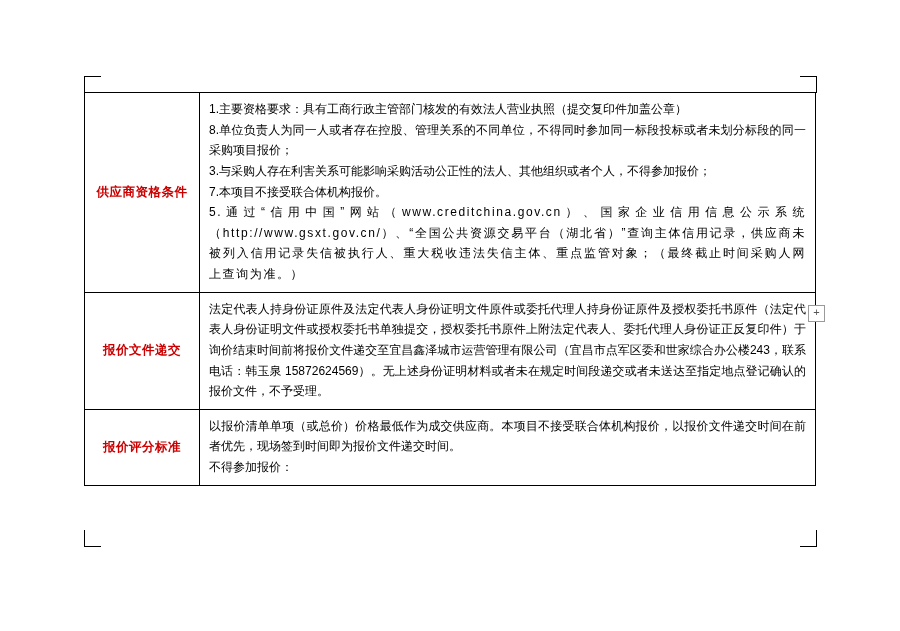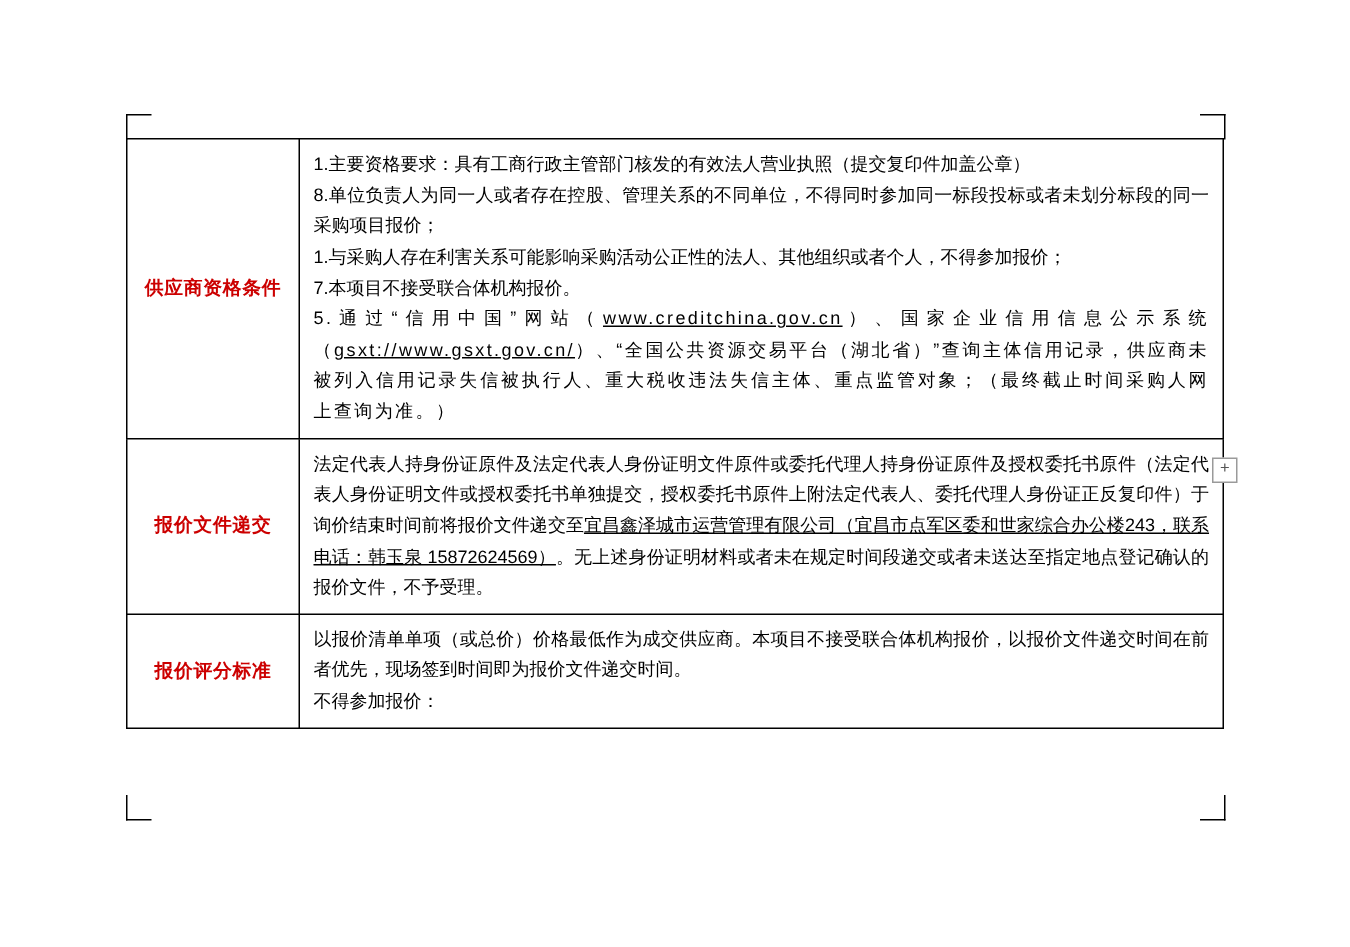--- a/index.html
+++ b/index.html
@@ -59,21 +59,20 @@
     padding: 6px 9px 7px 9px;
     font-size: 12px;
     color: #000000;
     line-height: 1.72;
     text-align: justify;
   }
   td.body-cell p {
     margin: 0;
   }
   .u {
-    text-decoration: underline;
   }
   .spaced {
     letter-spacing: 1.6px;
   }
   
   .side-widget {
     position: absolute;
     left: 808px;
     top: 305px;
     width: 15px;
@@ -97,23 +96,23 @@
   <div class="crop bl"></div>
   <div class="crop br"></div>
 
   <table class="doc-table">
     <tbody>
       <tr>
         <td class="label-cell">供应商资格条件</td>
         <td class="body-cell">
           <p>1.主要资格要求：具有工商行政主管部门核发的有效法人营业执照（提交复印件加盖公章）</p>
           <p>8.单位负责人为同一人或者存在控股、管理关系的不同单位，不得同时参加同一标段投标或者未划分标段的同一采购项目报价；</p>
-          <p>1.与采购人存在利害关系可能影响采购活动公正性的法人、其他组织或者个人，不得参加报价；</p>
+          <p>3.与采购人存在利害关系可能影响采购活动公正性的法人、其他组织或者个人，不得参加报价；</p>
           <p>7.本项目不接受联合体机构报价。</p>
-          <p class="spaced">5.通过“信用中国”网站（<span class="u">www.creditchina.gov.cn</span>）、国家企业信用信息公示系统（<span class="u">gsxt://www.gsxt.gov.cn/</span>）、“全国公共资源交易平台（湖北省）”查询主体信用记录，供应商未被列入信用记录失信被执行人、重大税收违法失信主体、重点监管对象；（最终截止时间采购人网上查询为准。）</p>
+          <p class="spaced">5.通过“信用中国”网站（<span class="u">www.creditchina.gov.cn</span>）、国家企业信用信息公示系统（<span class="u">http://www.gsxt.gov.cn/</span>）、“全国公共资源交易平台（湖北省）”查询主体信用记录，供应商未被列入信用记录失信被执行人、重大税收违法失信主体、重点监管对象；（最终截止时间采购人网上查询为准。）</p>
         </td>
       </tr>
       <tr>
         <td class="label-cell">报价文件递交</td>
         <td class="body-cell">
           <p>法定代表人持身份证原件及法定代表人身份证明文件原件或委托代理人持身份证原件及授权委托书原件（法定代表人身份证明文件或授权委托书单独提交，授权委托书原件上附法定代表人、委托代理人身份证正反复印件）于询价结束时间前将报价文件递交至<span class="u">宜昌鑫泽城市运营管理有限公司（宜昌市点军区委和世家综合办公楼243，联系电话：韩玉泉 15872624569）</span>。无上述身份证明材料或者未在规定时间段递交或者未送达至指定地点登记确认的报价文件，不予受理。</p>
         </td>
       </tr>
       <tr>
         <td class="label-cell">报价评分标准</td>

